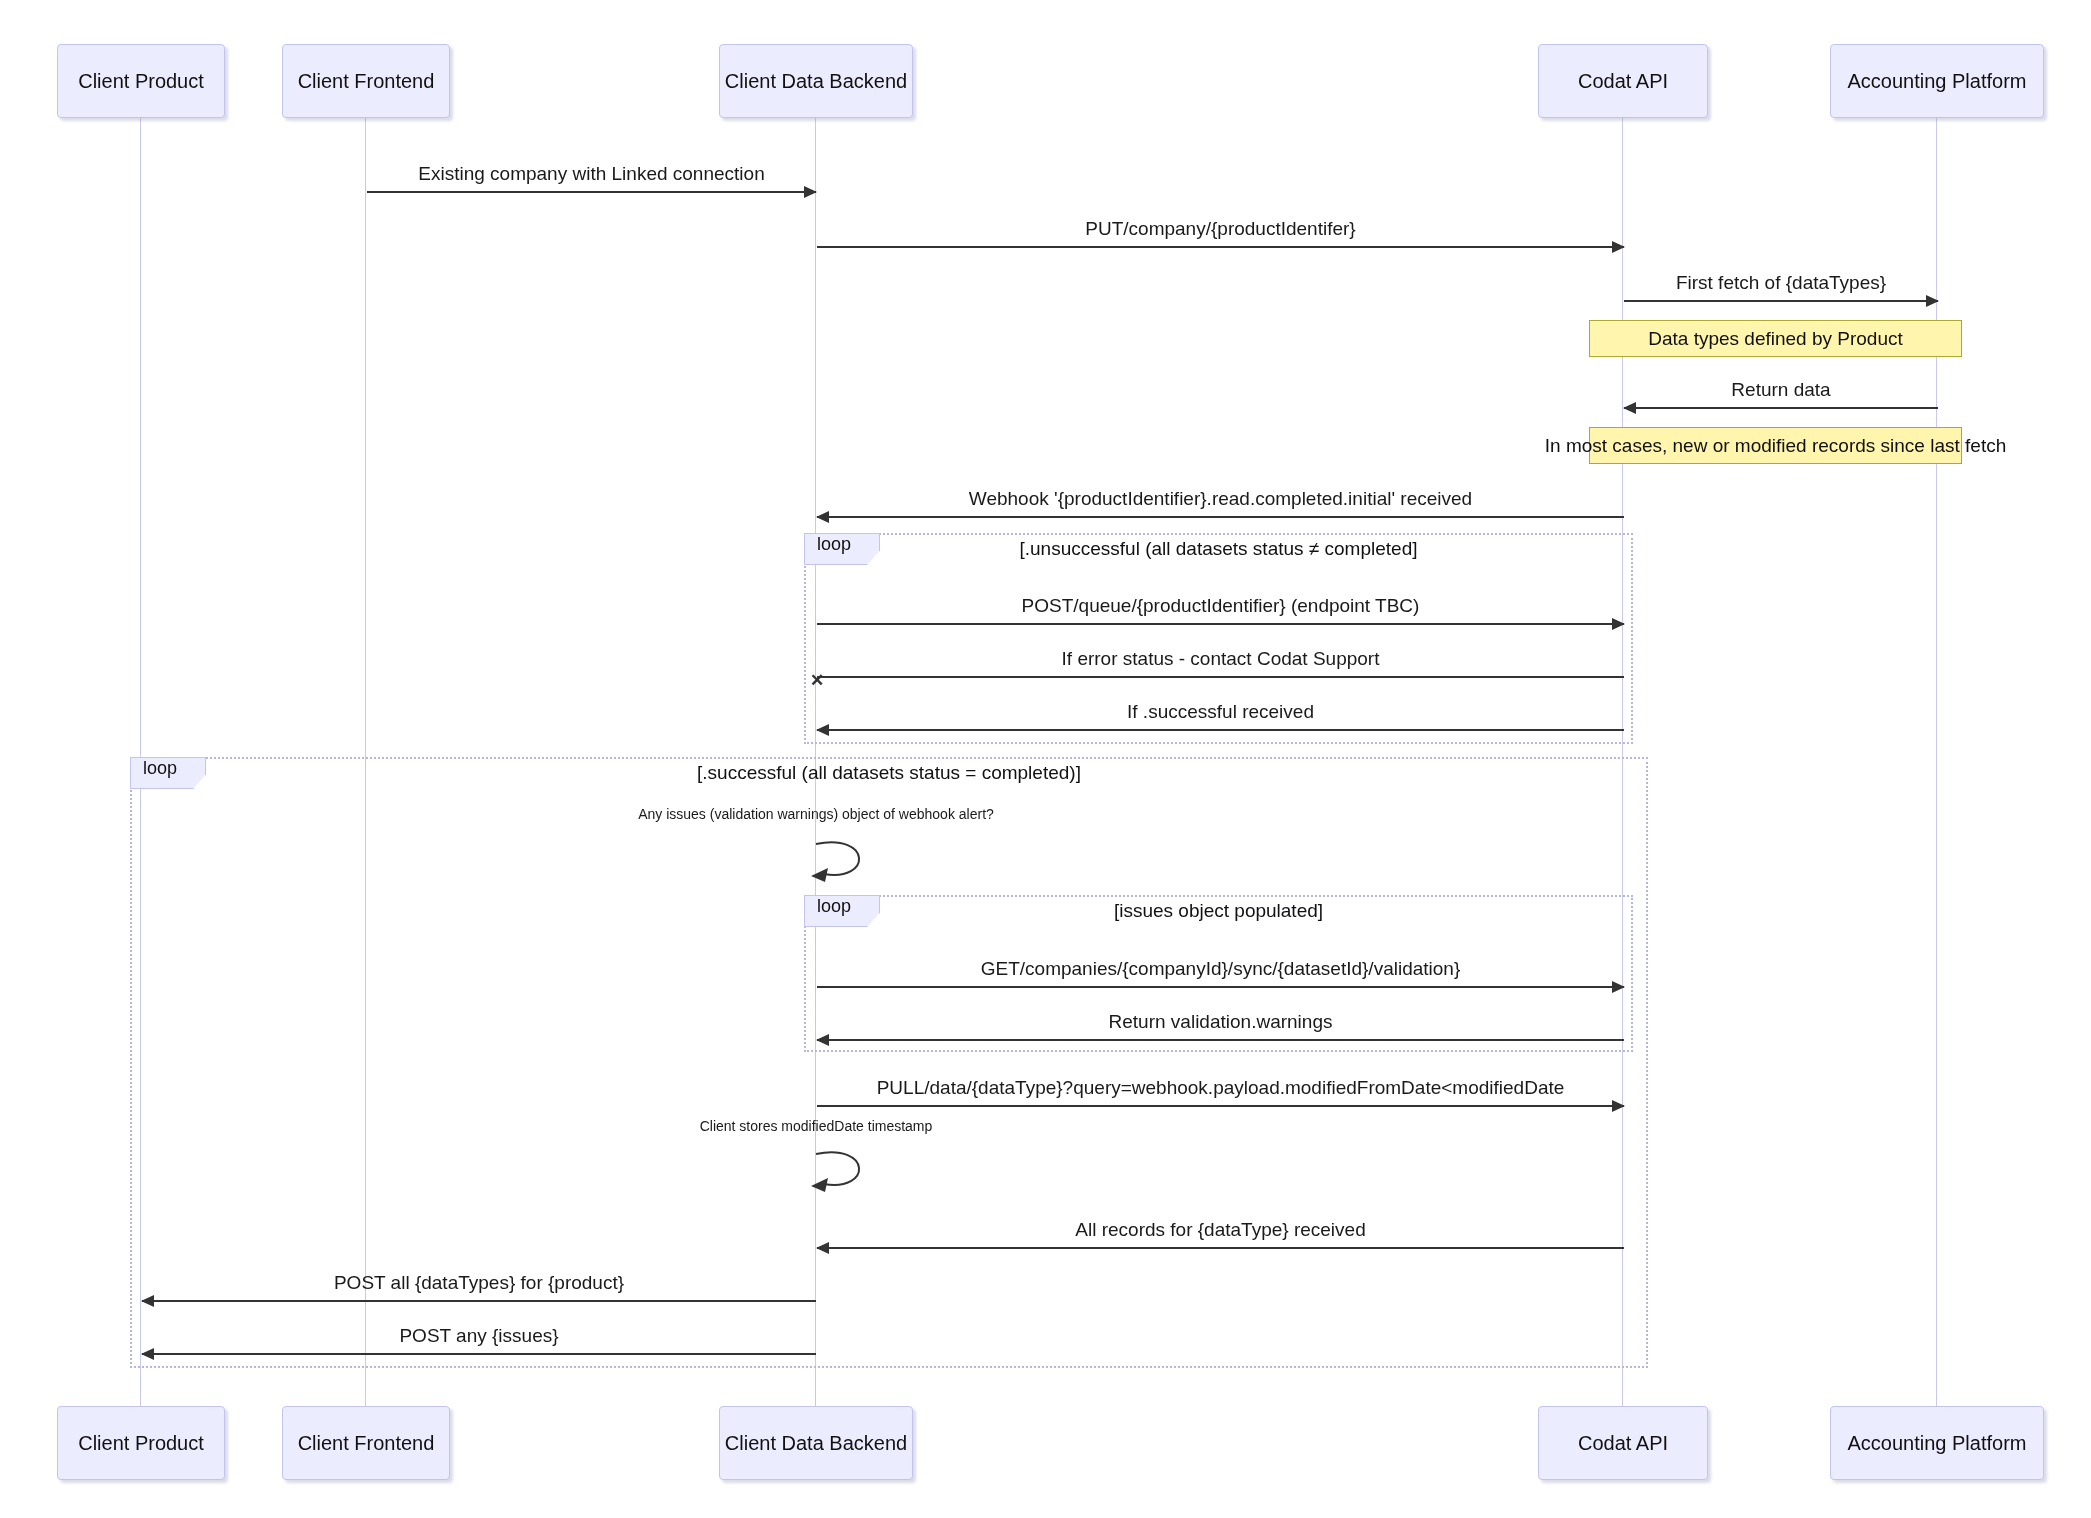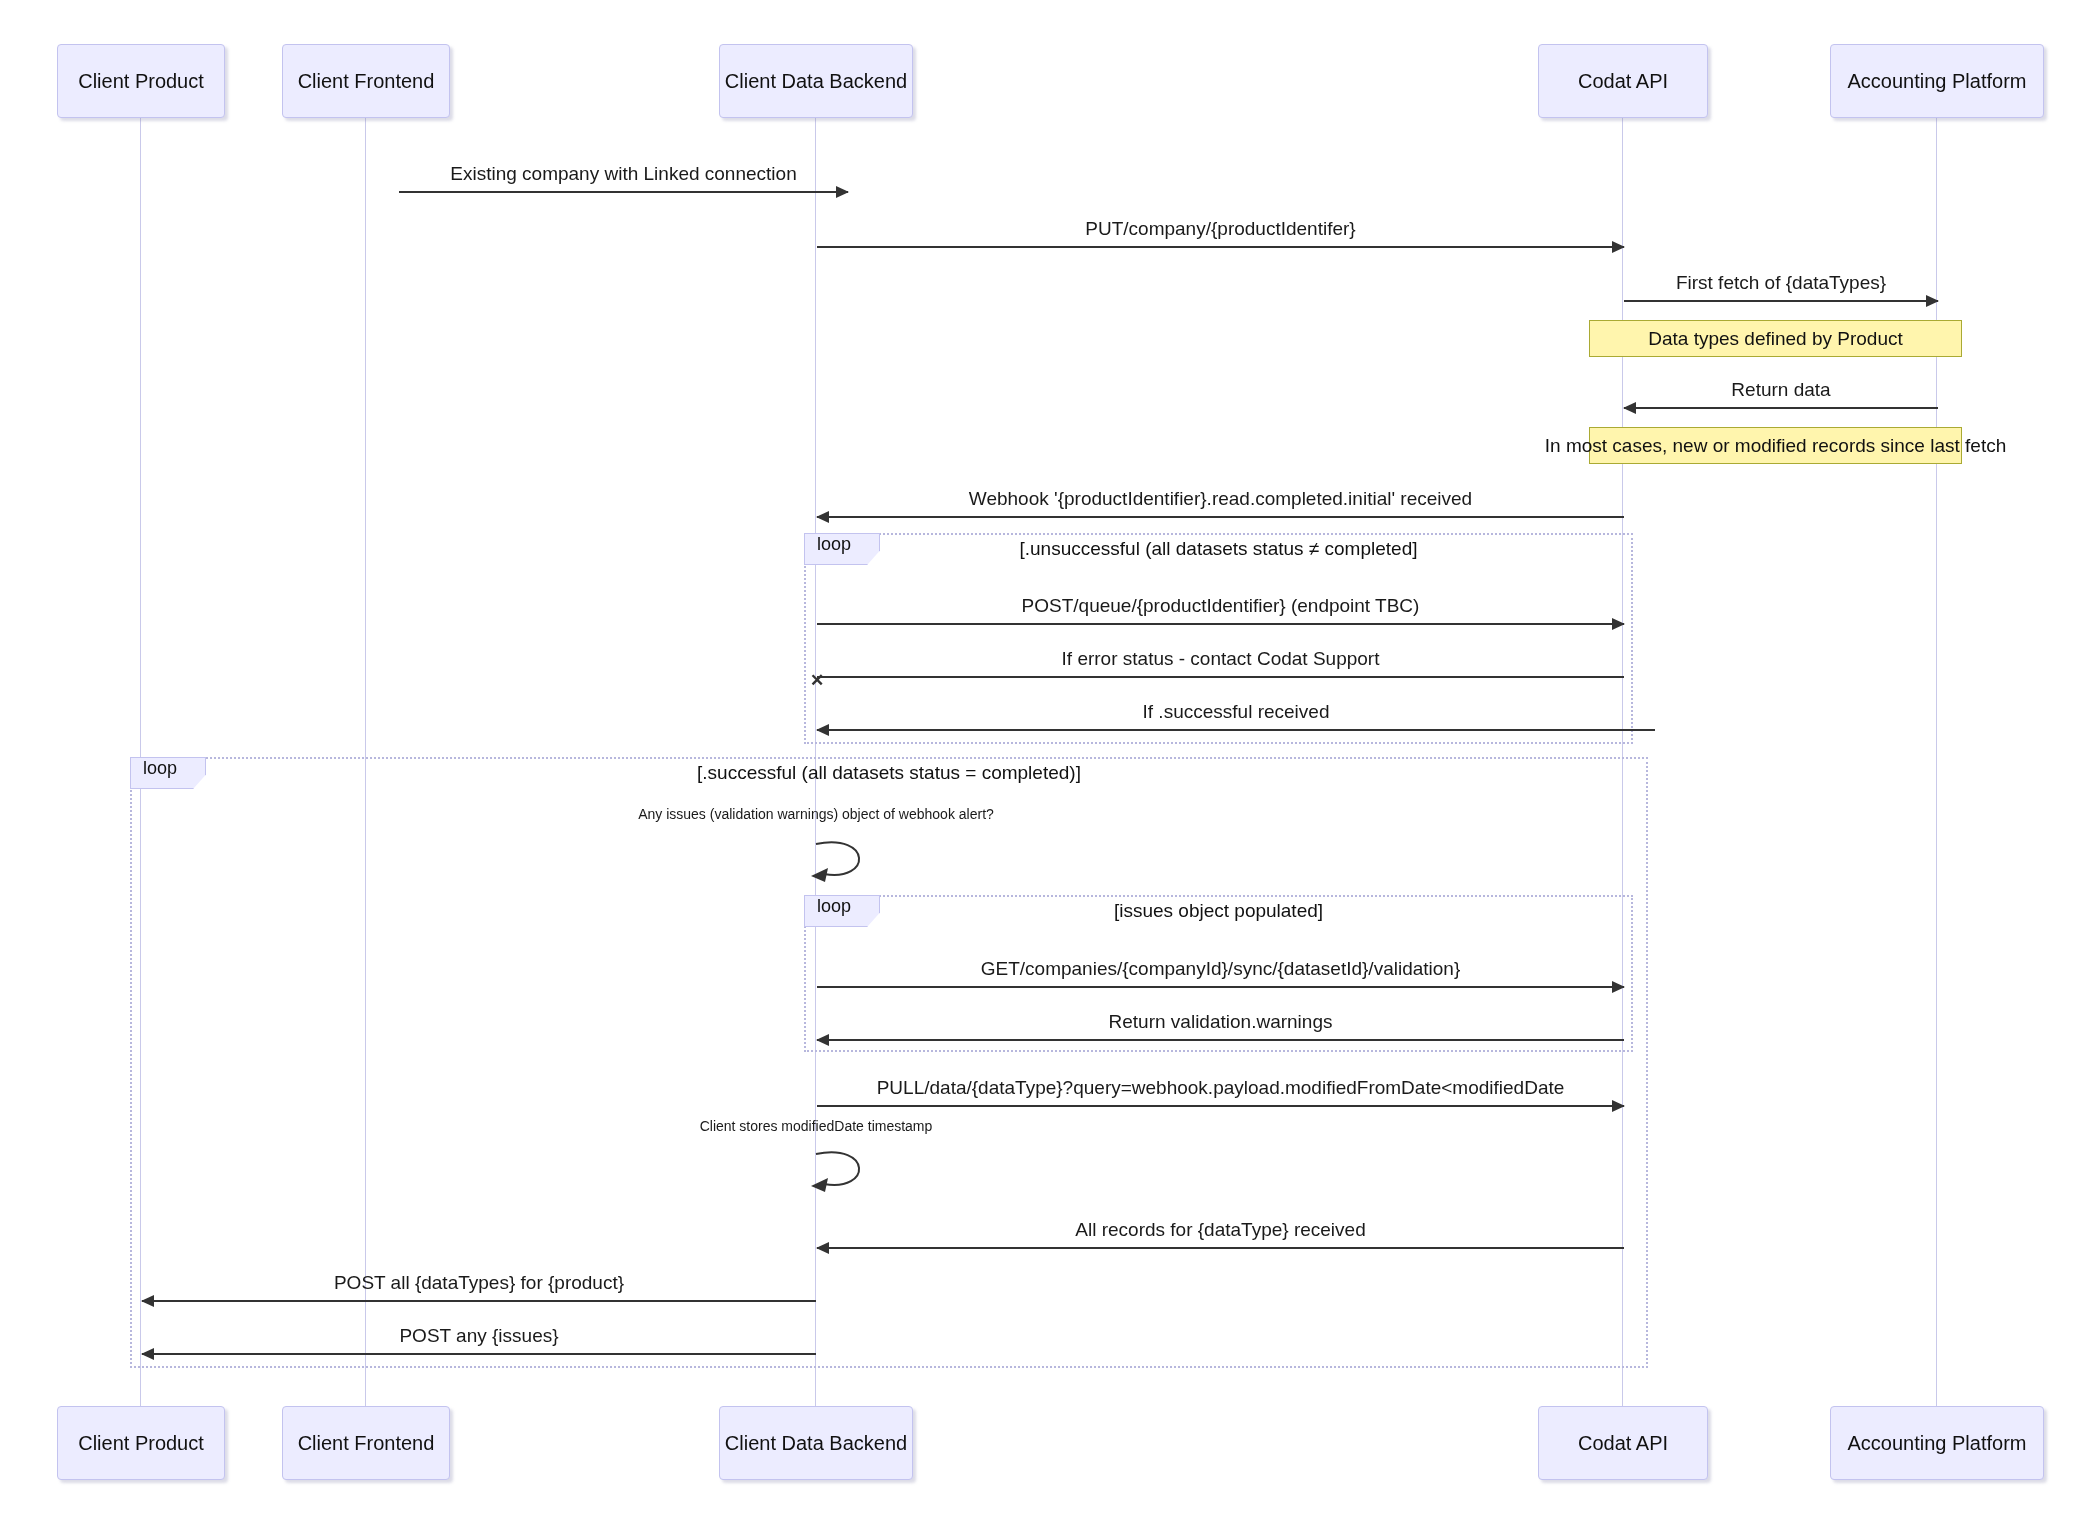--- a/index.html
+++ b/index.html
@@ -173,21 +173,21 @@
     <div class="loop-cond">[.successful (all datasets status = completed)]</div>
   </div>
 
   <div class="loop-frame" style="left:804px; top:895px; width:829px; height:157px;">
     <div class="loop-label">
         <span>loop</span>
       </div>
     <div class="loop-cond">[issues object populated]</div>
   </div>
 
-  <div class="msg" style="left:367px; top:163px; width:449px;margin-left:32px;">
+  <div class="msg" style="left:367px; top:163px; width:449px;">
     <div class="label">Existing company with Linked connection</div>
     <div class="line"></div>
     <div class="head-right"></div>
   </div>
 
   <div class="msg" style="left:817px; top:218px; width:807px;">
     <div class="label">PUT/company/{productIdentifer}</div>
     <div class="line"></div>
     <div class="head-right"></div>
   </div>
@@ -223,21 +223,21 @@
     <div class="line"></div>
     <div class="cross">✕</div>
   </div>
 
   <div class="msg" style="left:817px; top:595px; width:807px;">
     <div class="label">POST/queue/{productIdentifier} (endpoint TBC)</div>
     <div class="line"></div>
     <div class="head-right"></div>
   </div>
 
-  <div class="msg" style="left:817px; top:701px; width:807px;padding-left:31px;">
+  <div class="msg" style="left:817px; top:701px; width:807px;">
     <div class="label">If .successful received</div>
     <div class="line"></div>
     <div class="head-left"></div>
   </div>
 
   <div class="self-msg" style="left:316px; top:806px; width:1000px;">
     <span>Any issues (validation warnings) object of webhook alert?</span>
   </div>
   <svg class="self-arc" style="left:810px; top:838px;" width="70" height="48" viewBox="0 0 70 48">
     <path d="M 6 6 C 62 -5, 62 44, 14 36" fill="none" stroke="#333" stroke-width="2"></path>

